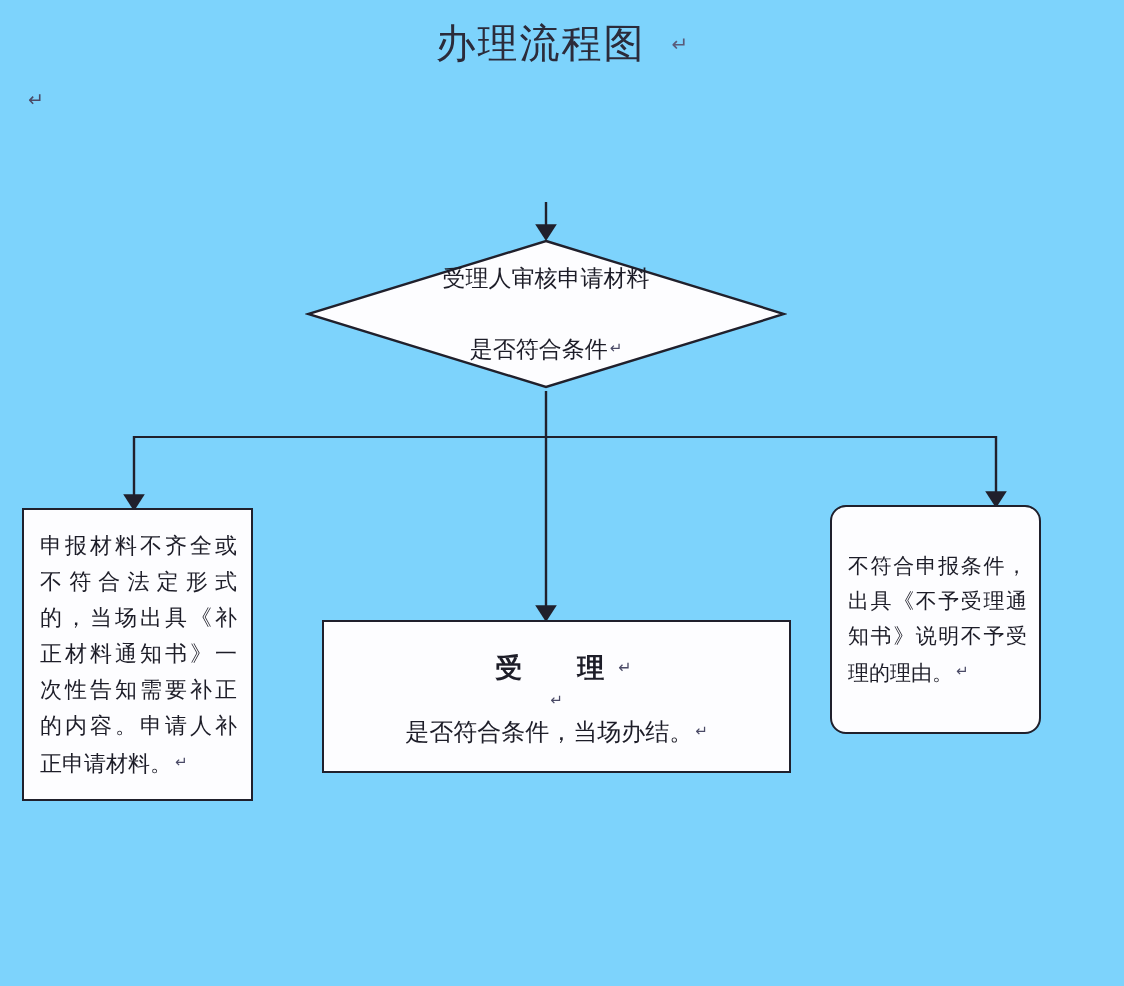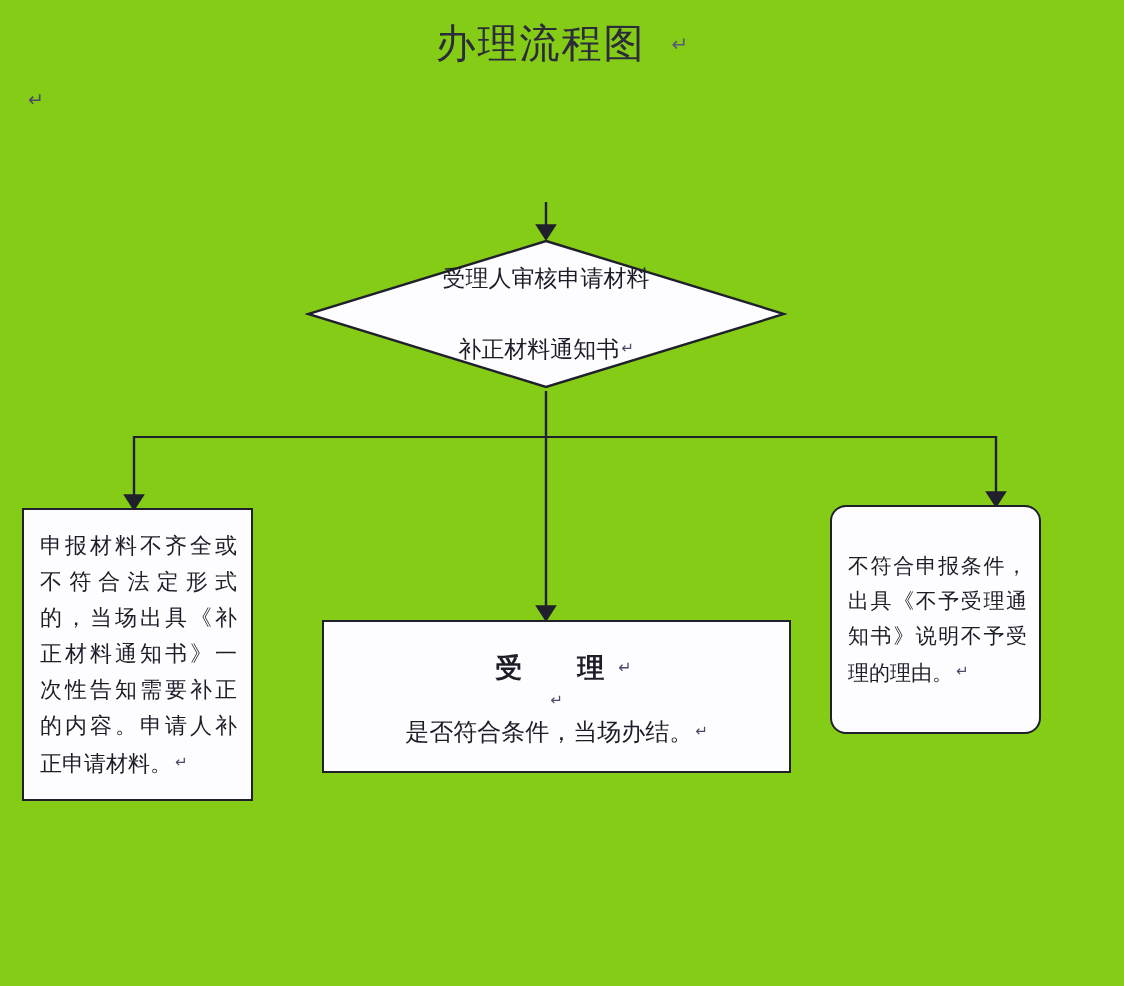--- a/index.html
+++ b/index.html
@@ -7,21 +7,21 @@
     padding: 0;
     background: #ffffff;
   }
   body {
     font-family: "Liberation Sans", "DejaVu Sans", sans-serif;
   }
   #canvas {
     position: relative;
     width: 1124px;
     height: 986px;
-    background: #84cc16;
+    background: #7dd3fc;
     overflow: hidden;
   }
 
   
   #title {
     position: absolute;
     left: 0;
     top: 18px;
     width: 1124px;
     text-align: center;
@@ -251,21 +251,21 @@
     <line x1="996" y1="436" x2="996" y2="499" stroke="#20202c" stroke-width="2.4" marker-end="url(#arrowhead)"></line>
   </svg>
 
 
   <div id="diamond-wrap">
     <svg viewBox="0 0 482 152">
       <polygon points="241,3 479,76 241,149 3,76" fill="#fdfdff" stroke="#20202c" stroke-width="2.4"></polygon>
     </svg>
     <div id="diamond-text">
       <div class="dline">受理人审核申请材料</div>
-      <div class="dline"><span>补正材料通知书</span><span class="pilcrow">↵</span></div>
+      <div class="dline"><span>是否符合条件</span><span class="pilcrow">↵</span></div>
     </div>
   </div>
 
   <div class="node rect" id="box-amend">
     <div class="node-inner">
       <div class="para"><span>申报材料不齐全或不符合法定形式的，当场出具《补正材料通知书》一次性告知需要补正的内容。申请人补正申请材料。</span><span class="pilcrow">↵</span></div>
     </div>
   </div>
 
   <div class="node rect" id="box-accept">

